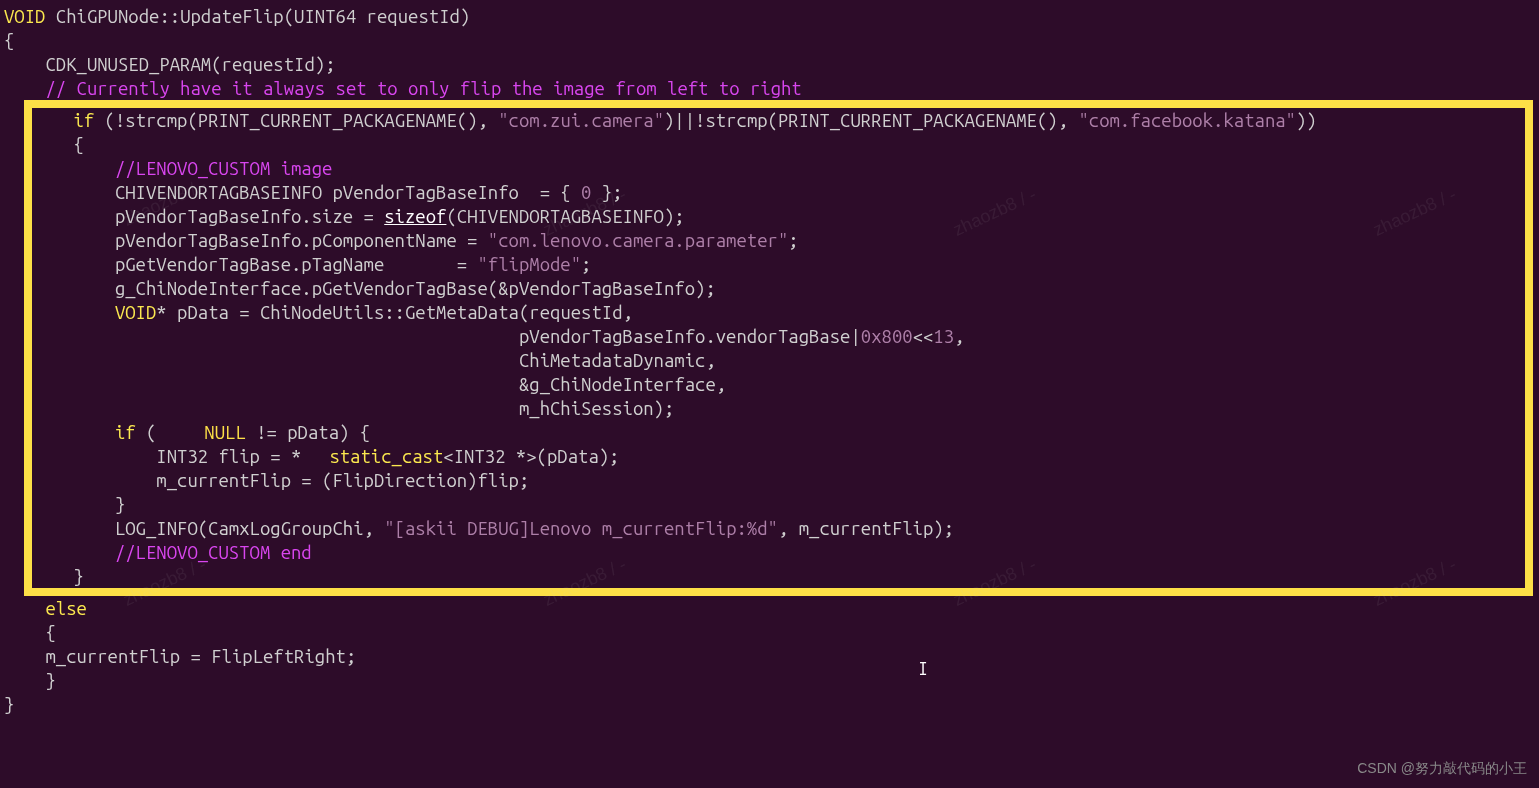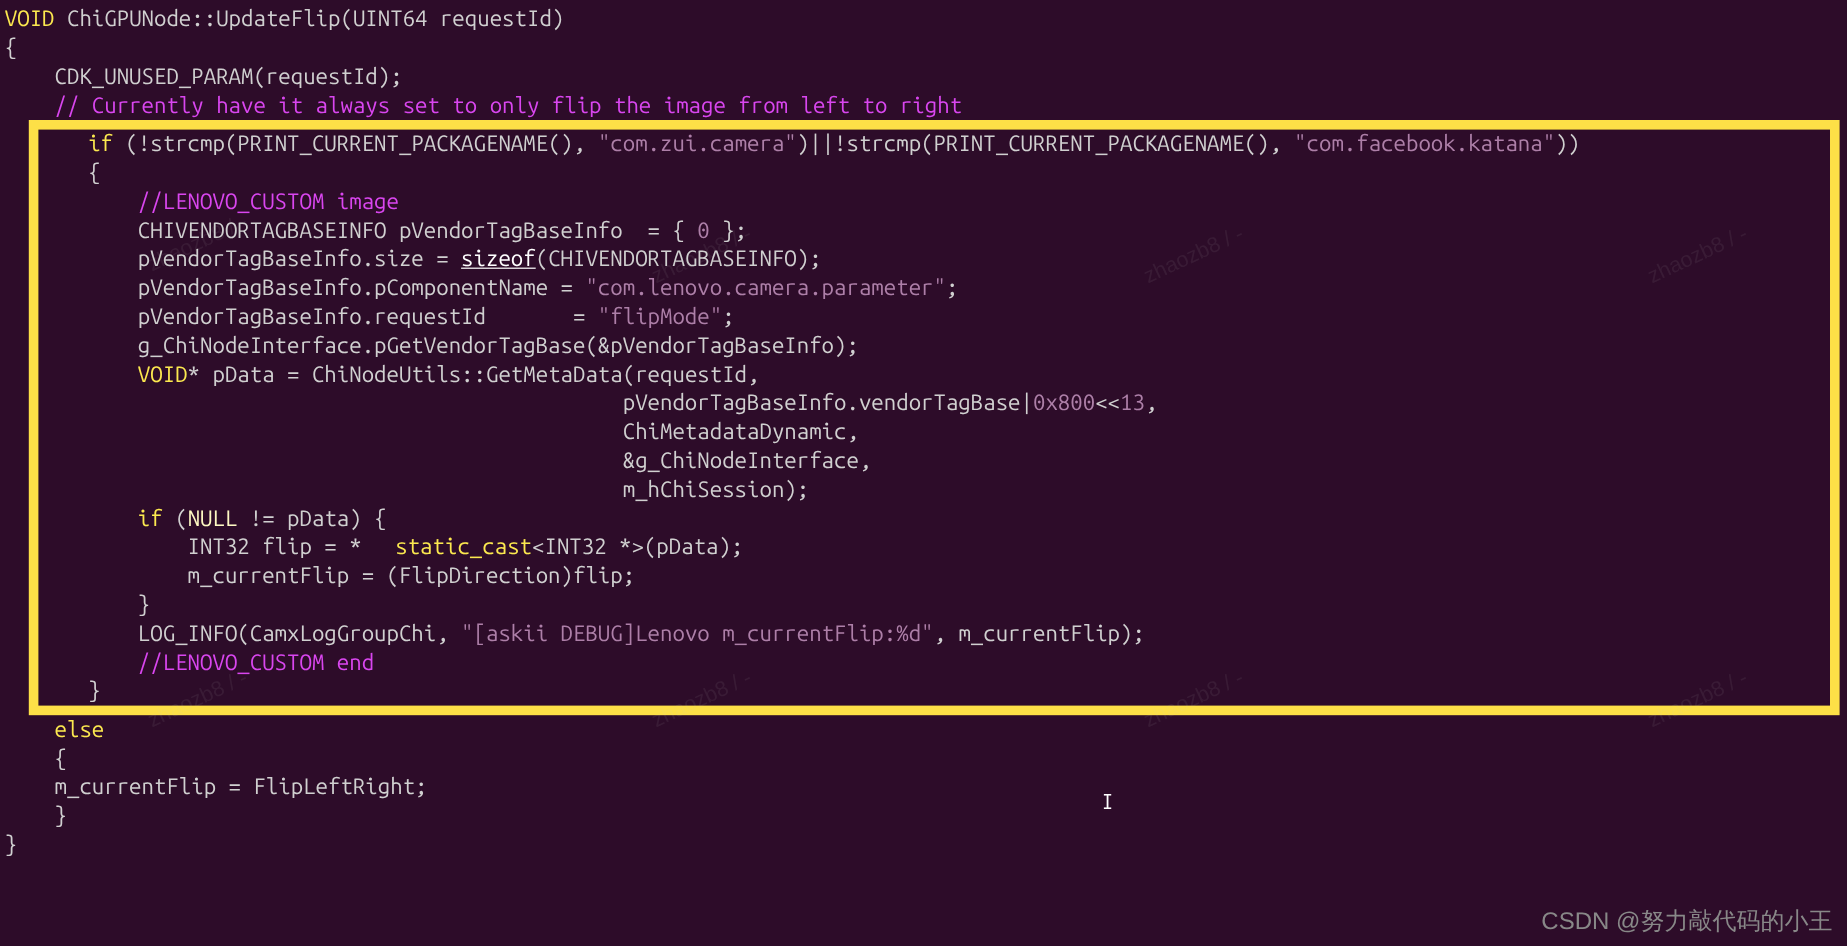--- a/index.html
+++ b/index.html
@@ -29,21 +29,22 @@
       color: #d946ef;
     }
     .string {
       color: #ad7fa8;
     }
     .sizeof-kw {
       color: #ffffff;
       text-decoration: underline;
     }
     .null-kw {
-      color: #fef9c3;
+      color: #fde047;
+      margin-left: 48px;
     }
     .number {
       color: #ad7fa8;
     }
     .static-cast {
       color: #fce94f;
       margin-left: 28px;
     }
     .red-box {
       border: 8px solid #fde047;
@@ -64,21 +65,21 @@
     .watermark4 { top: 570px; left: 540px; }
     .watermark5 { top: 200px; left: 950px; }
     .watermark6 { top: 570px; left: 950px; }
     .watermark7 { top: 200px; left: 1370px; }
     .watermark8 { top: 570px; left: 1370px; }
     .footer-credit {
       position: absolute;
       bottom: 8px;
       right: 12px;
       color: #888;
-      font-size: 20px;
+      font-size: 14px;
       font-family: sans-serif;
     }
     .cursor {
       position: absolute;
       top: 656px;
       left: 918px;
       color: #fff;
       font-size: 18px;
       pointer-events: none;
     }
@@ -92,21 +93,21 @@
   <div class="code-line">    CDK_UNUSED_PARAM(requestId);</div>
   <div class="code-line comment">    // Currently have it always set to only flip the image from left to right</div>
 
   <div class="red-box">
     <div class="code-line"><span>    </span><span class="keyword">if</span><span> (!strcmp(PRINT_CURRENT_PACKAGENAME(), </span><span class="string">"com.zui.camera"</span><span>)||!strcmp(PRINT_CURRENT_PACKAGENAME(), </span><span class="string">"com.facebook.katana"</span><span>))</span></div>
     <div class="code-line">    {</div>
     <div class="code-line comment">        //LENOVO_CUSTOM image</div>
     <div class="code-line"><span>        CHIVENDORTAGBASEINFO pVendorTagBaseInfo  = { </span><span class="number">0</span><span> };</span></div>
     <div class="code-line"><span>        pVendorTagBaseInfo.size = </span><span class="sizeof-kw">sizeof</span><span>(CHIVENDORTAGBASEINFO);</span></div>
     <div class="code-line"><span>        pVendorTagBaseInfo.pComponentName = </span><span class="string">"com.lenovo.camera.parameter"</span><span>;</span></div>
-    <div class="code-line"><span>        pVendorTagBaseInfo.requestId       = </span><span class="string">"flipMode"</span><span>;</span></div>
+    <div class="code-line"><span>        pGetVendorTagBase.pTagName       = </span><span class="string">"flipMode"</span><span>;</span></div>
     <div class="code-line">        g_ChiNodeInterface.pGetVendorTagBase(&amp;pVendorTagBaseInfo);</div>
     <div class="code-line"></div>
     <div class="code-line"><span>        </span><span class="keyword">VOID</span><span>* pData = ChiNodeUtils::GetMetaData(requestId,</span></div>
     <div class="code-line"><span>                                               pVendorTagBaseInfo.vendorTagBase|</span><span class="number">0x800</span><span>&lt;&lt;</span><span class="number">13</span><span>,</span></div>
     <div class="code-line">                                               ChiMetadataDynamic,</div>
     <div class="code-line">                                               &amp;g_ChiNodeInterface,</div>
     <div class="code-line">                                               m_hChiSession);</div>
     <div class="code-line"><span>        </span><span class="keyword">if</span><span> (</span><span class="null-kw">NULL</span><span> != pData) {</span></div>
     <div class="code-line"><span>            INT32 flip = *</span><span class="static-cast">static_cast</span><span>&lt;INT32 *&gt;(pData);</span></div>
     <div class="code-line">            m_currentFlip = (FlipDirection)flip;</div>

